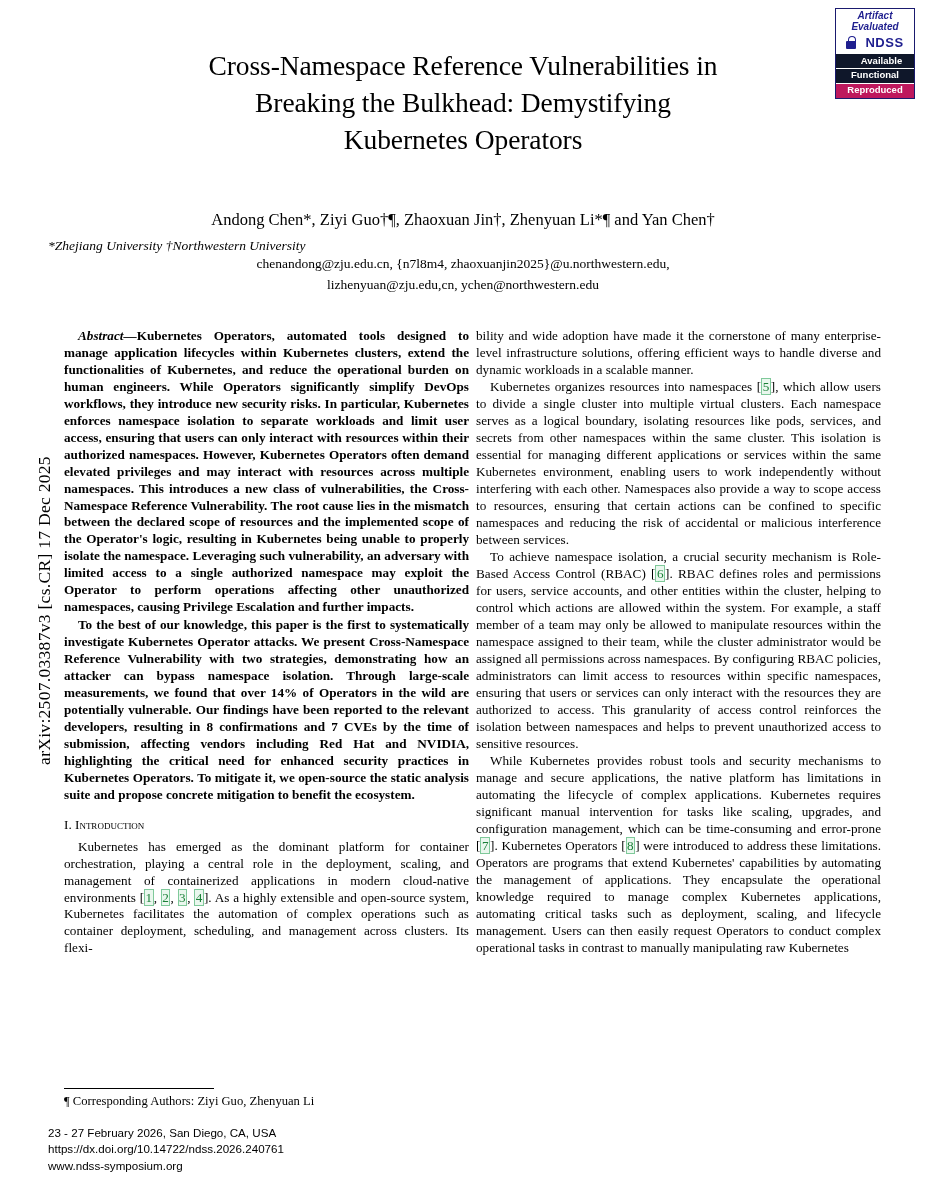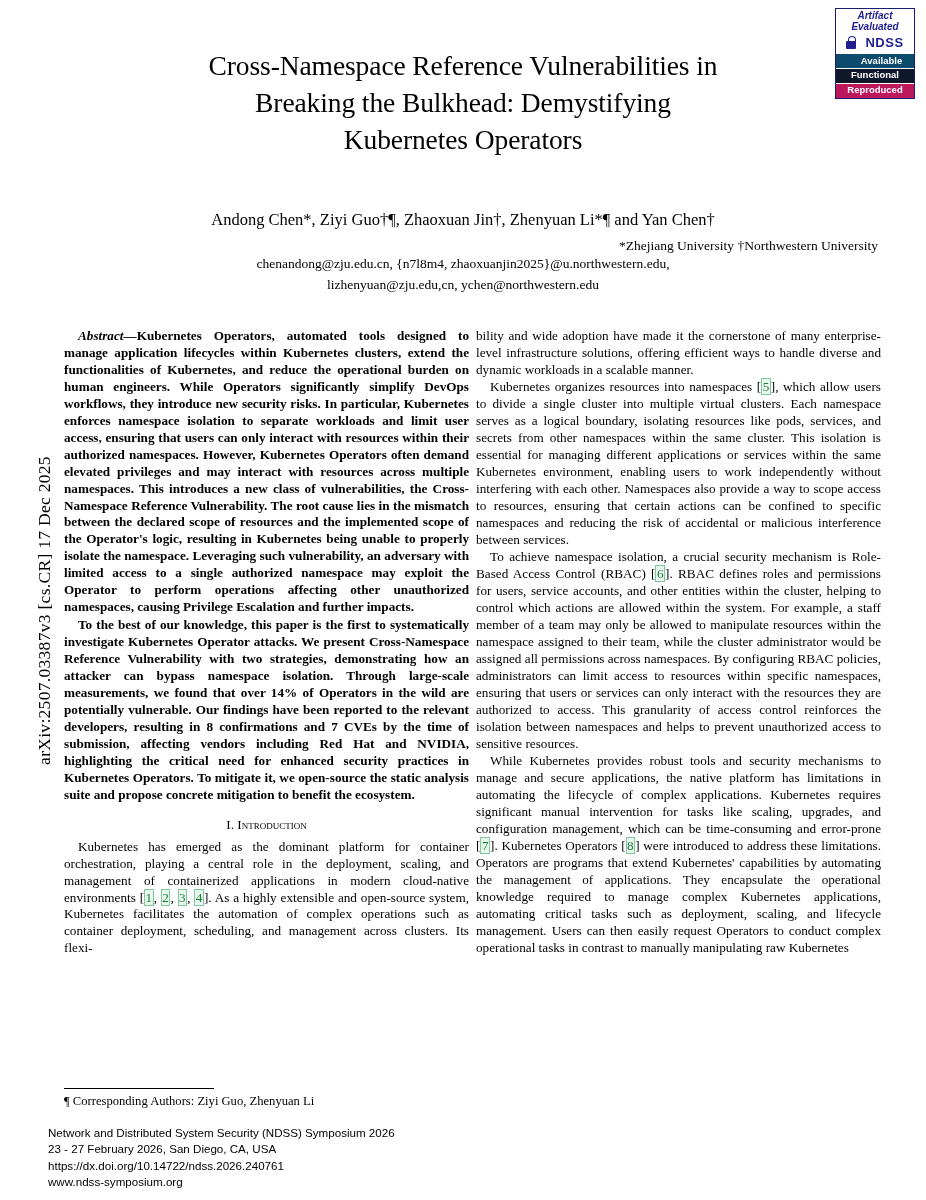--- a/index.html
+++ b/index.html
@@ -86,21 +86,21 @@
     letter-spacing: 0.5px;
   }
   .badge-row {
     font-size: 9.5px;
     font-weight: bold;
     color: #ffffff;
     padding: 1.5px 0;
     line-height: 1.15;
     border-top: 1px solid #ffffff;
   }
-  .badge-row.available { background: #0c4a6e; padding-left: 13px; }
+  .badge-row.available { background: #0f172a; padding-left: 13px; }
   .badge-row.functional { background: #0f172a; }
   .badge-row.reproduced { background: #be185d; }
 
   
   .title {
     position: absolute;
     left: 48px;
     top: 48px;
     width: 830px;
     text-align: center;
@@ -115,23 +115,24 @@
     width: 830px;
     text-align: center;
     font-size: 16.5px;
     line-height: 1.42;
   }
   .affil {
     position: absolute;
     left: 48px;
     top: 236px;
     width: 830px;
-    text-align: right;
+    text-align: left;
     font-size: 13.5px;
     line-height: 1.5;
+    font-style: italic;
   }
   .emails {
     position: absolute;
     left: 48px;
     top: 254px;
     width: 830px;
     text-align: center;
     font-size: 13.5px;
     line-height: 1.55;
   }
@@ -150,21 +151,20 @@
   .col-left { left: 64px; }
   .col-right { left: 476px; }
 
   .col p { margin: 0 0 0.5px 0; text-indent: 14px; }
   .col p.noindent { text-indent: 0; }
   .abstract { font-weight: bold; font-style: normal; text-indent: 14px; }
   .abstract .lead { font-style: italic; font-weight: bold; }
   .abstract p { font-weight: bold; margin-bottom: 1px; }
 
   .section-head {
-    text-align: center;
     margin: 13px 0 5px 0;
     font-size: 13.2px;
     font-variant: small-caps;
     text-indent: 0;
   }
   .cite-box {
     color: #1a7f37;
     border: 0.6px solid #7fc99a;
     background: #eaf7ee;
     padding: 0 0.5px;
@@ -253,19 +253,18 @@
 
     <p><span>To achieve namespace isolation, a crucial security mechanism is Role-Based Access Control (RBAC) [</span><span class="cite-box">6</span><span>]. RBAC defines roles and permissions for users, service accounts, and other entities within the cluster, helping to control which actions are allowed within the system. For example, a staff member of a team may only be allowed to manipulate resources within the namespace assigned to their team, while the cluster administrator would be assigned all permissions across namespaces. By configuring RBAC policies, administrators can limit access to resources within specific namespaces, ensuring that users or services can only interact with the resources they are authorized to access. This granularity of access control reinforces the isolation between namespaces and helps to prevent unauthorized access to sensitive resources.</span></p>
 
     <p><span>While Kubernetes provides robust tools and security mechanisms to manage and secure applications, the native platform has limitations in automating the lifecycle of complex applications. Kubernetes requires significant manual intervention for tasks like scaling, upgrades, and configuration management, which can be time-consuming and error-prone [</span><span class="cite-box">7</span><span>]. Kubernetes Operators [</span><span class="cite-box">8</span><span>] were introduced to address these limitations. Operators are programs that extend Kubernetes' capabilities by automating the management of applications. They encapsulate the operational knowledge required to manage complex Kubernetes applications, automating critical tasks such as deployment, scaling, and lifecycle management. Users can then easily request Operators to conduct complex operational tasks in contrast to manually manipulating raw Kubernetes</span></p>
   </div>
 
   <div class="footnote-rule"></div>
   <div class="footnote">¶ Corresponding Authors: Ziyi Guo, Zhenyuan Li</div>
 
   <div class="pubinfo">
-    <div>Network and Distributed System Security (NDSS) Symposium 2026</div>
     <div>23 - 27 February 2026, San Diego, CA, USA</div>
     <div>https://dx.doi.org/10.14722/ndss.2026.240761</div>
     <div>www.ndss-symposium.org</div>
   </div>
 
 </div>
 
 </body></html>

